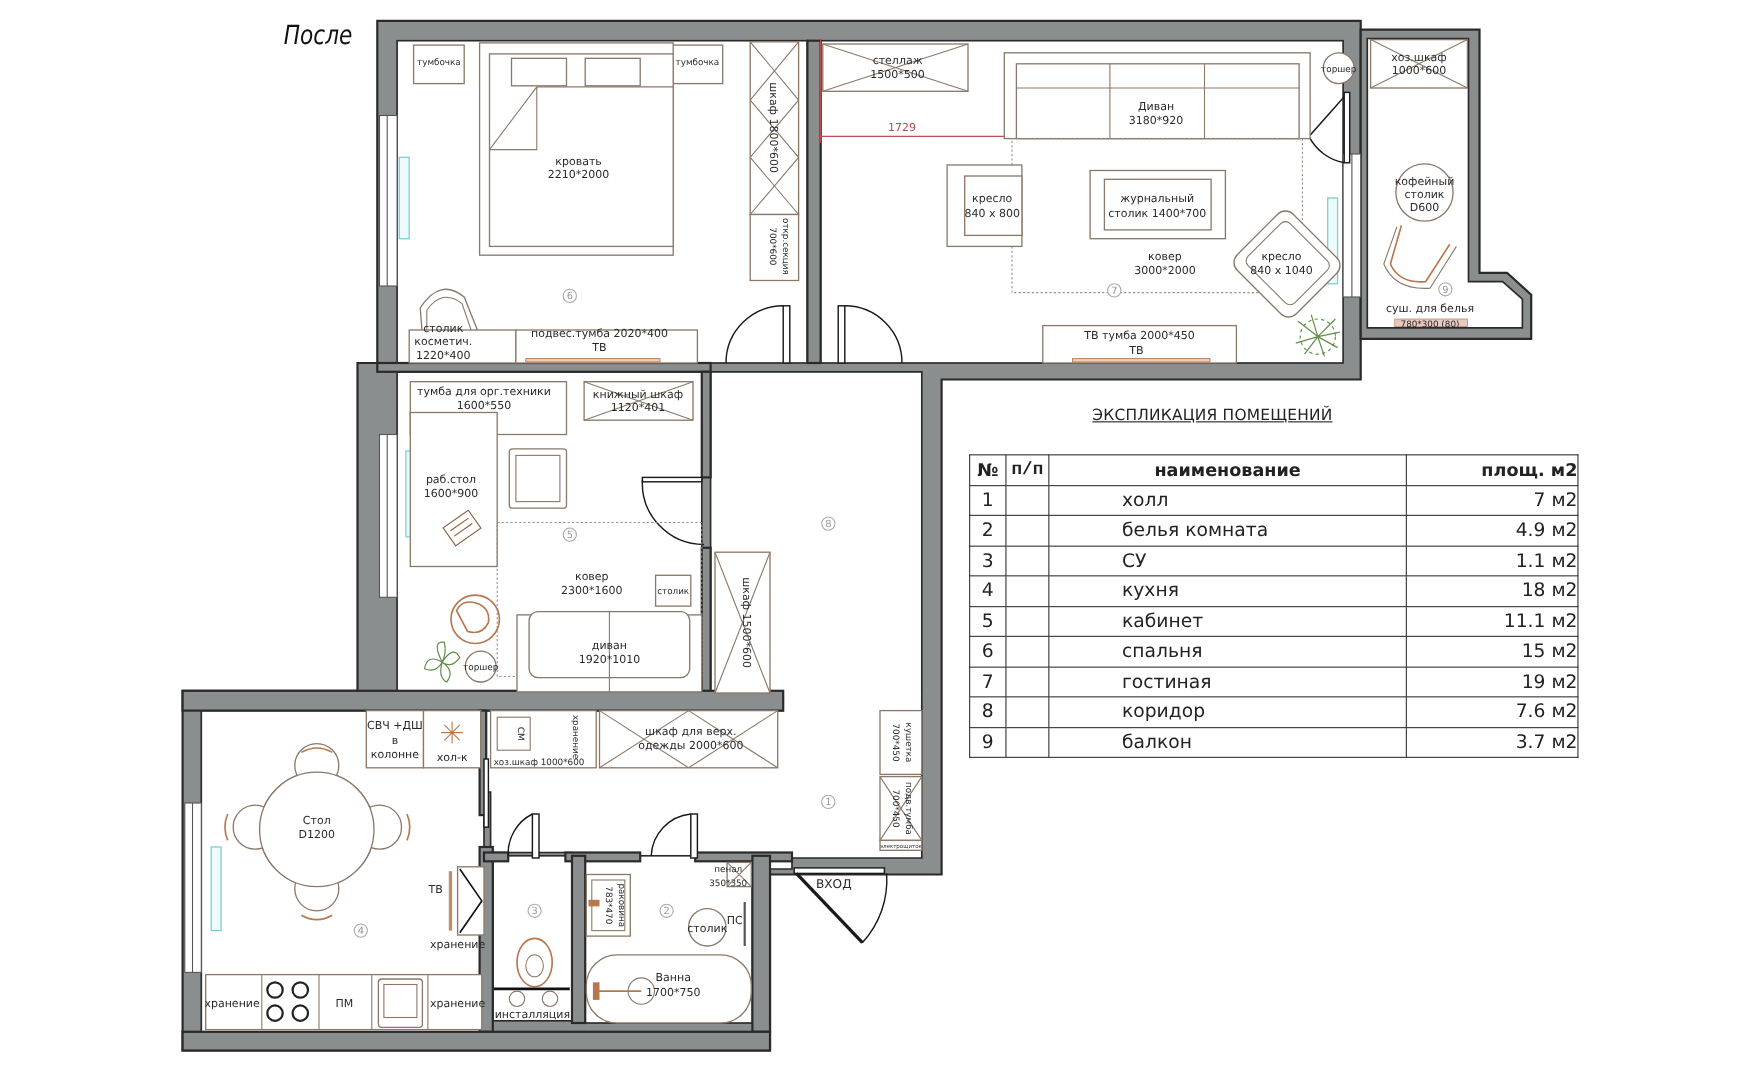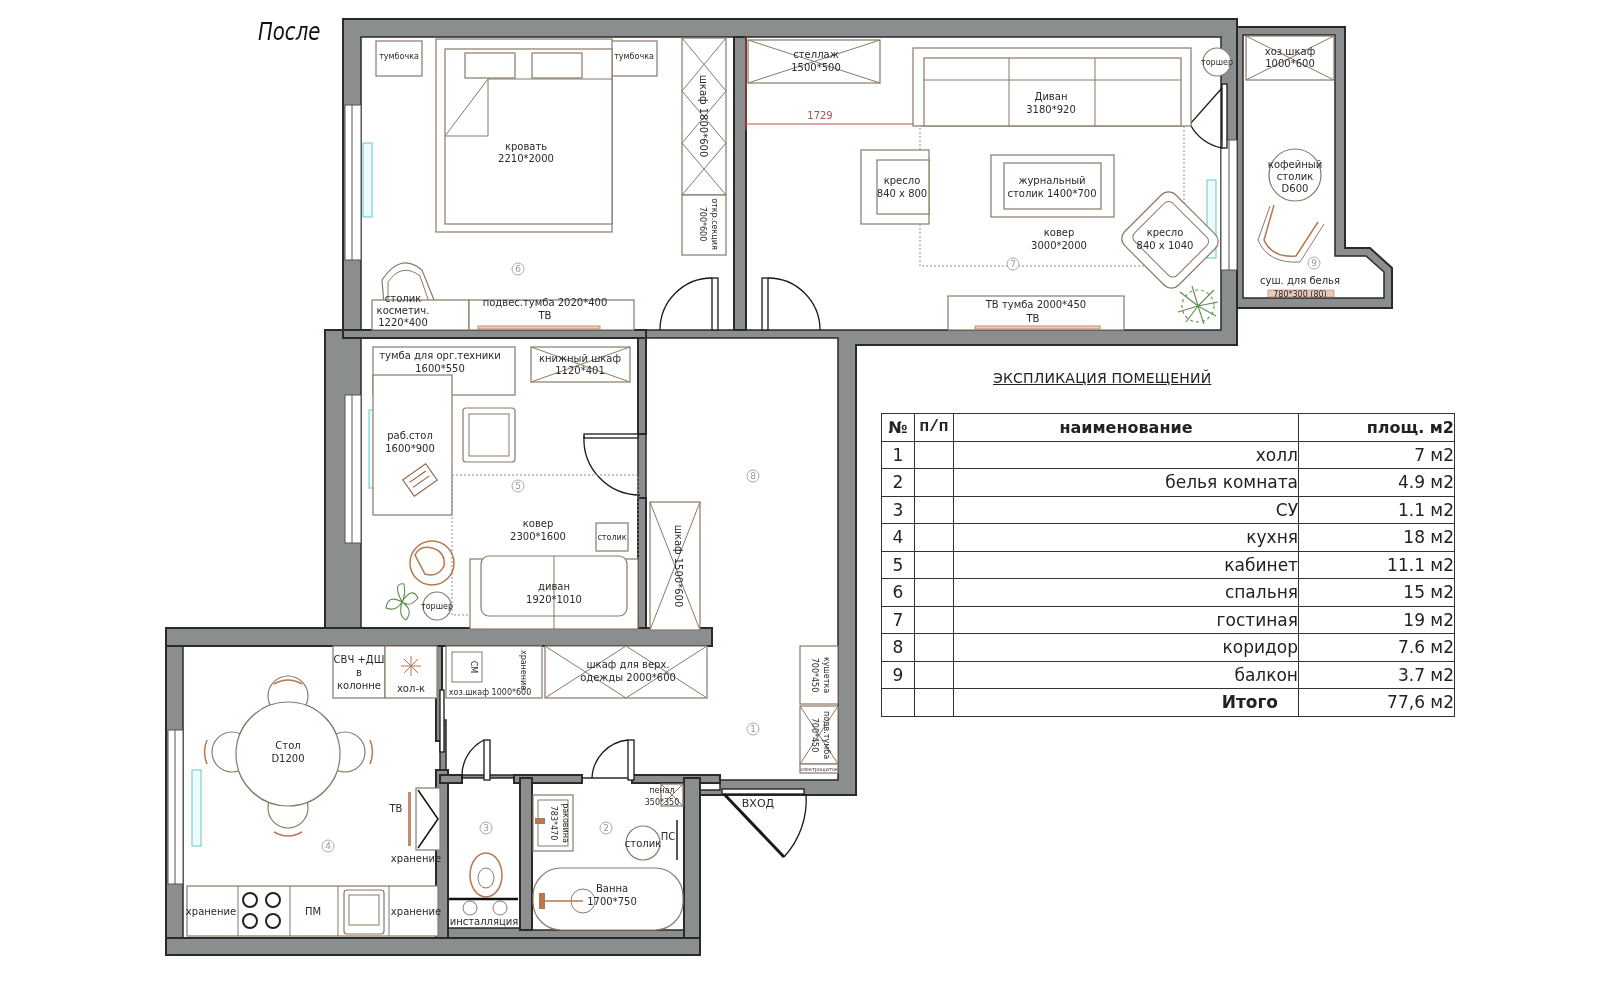--- a/index.html
+++ b/index.html
@@ -24,21 +24,21 @@
   .num{font-family:"DejaVu Sans",sans-serif;font-size:9px;fill:#999;}
   .numc{fill:#fff;stroke:#aaa;stroke-width:1;}
   .dimtxt{font-family:"DejaVu Sans",sans-serif;font-size:10px;fill:#b0504a;}
   .title{position:absolute;left:258px;top:18px;font-family:"DejaVu Sans",sans-serif;font-style:italic;font-size:24px;color:#111;transform:scaleX(0.82);transform-origin:left top;}
   .expl-title{position:absolute;left:993px;top:370px;font-family:"DejaVu Sans",sans-serif;font-size:14px;color:#222;text-decoration:underline;letter-spacing:0.2px;}
   table.expl{position:absolute;left:881px;top:413px;border-collapse:collapse;font-family:"DejaVu Sans",sans-serif;}
   table.expl td, table.expl th{border:1.5px solid #333;height:26.5px;padding:0;font-size:17px;color:#222;}
   table.expl th{font-weight:bold;font-size:16px;}
   .c-no{width:32px;text-align:center;}
   .c-pp{width:38px;text-align:center;font-family:Liberation Mono, monospace;}
-  .c-name{width:258px;text-align:right;padding-left:66px!important;}
+  .c-name{width:258px;text-align:left;padding-left:66px!important;}
   .c-area{width:155px;text-align:right;}
   .c-total{text-align:right;padding-right:20px!important;font-weight:bold;}
 </style>
 </head>
 <body>
 
 <div class="title">После</div>
 
 <svg id="plan" viewBox="0 0 1600 987" xmlns="http://www.w3.org/2000/svg">
 
@@ -443,20 +443,14 @@
         <td class="c-pp"></td>
         <td class="c-name">коридор</td>
         <td class="c-area">7.6  м2</td>
       </tr>
   <tr>
         <td class="c-no">9</td>
         <td class="c-pp"></td>
         <td class="c-name">балкон</td>
         <td class="c-area">3.7  м2</td>
       </tr>
-  <tr>
-    <td class="c-no"></td>
-        <td class="c-pp"></td>
-    <td class="c-name c-total">Итого</td>
-    <td class="c-area">77,6 м2</td>
-  </tr>
 </tbody>
   </table>
 
 </body></html>

